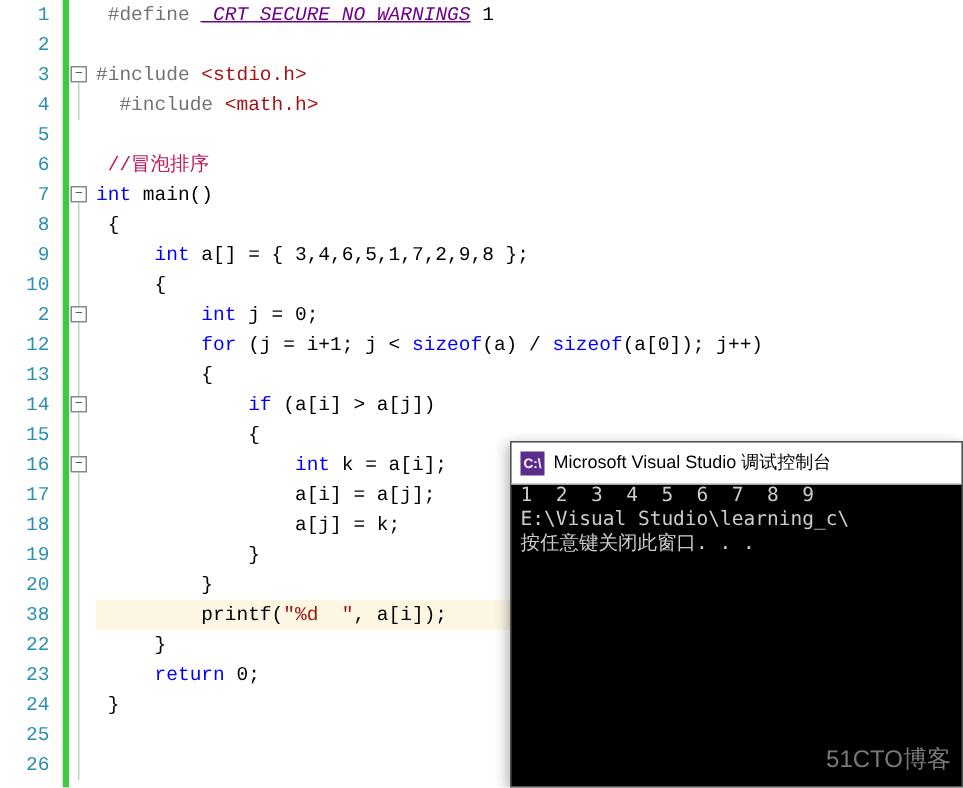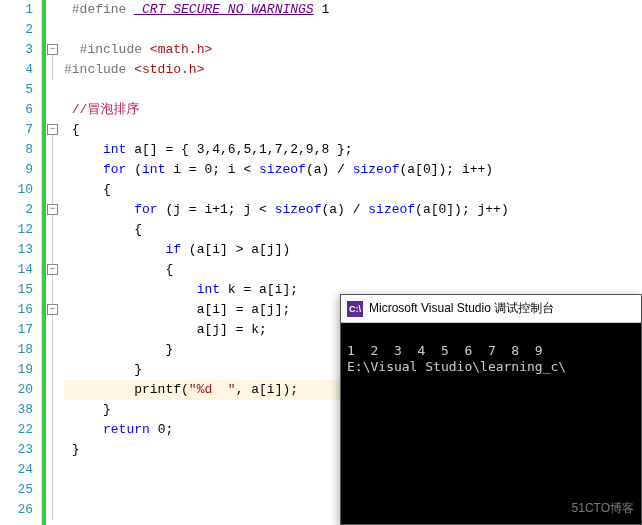--- a/index.html
+++ b/index.html
@@ -102,34 +102,34 @@
       height: 16px;
       background: #5b2d8e;
       color: #fff;
       font-size: 9px;
       line-height: 16px;
       text-align: center;
       margin-right: 6px;
       font-weight: bold;
     }
     .console-body {
-      padding: 20px 6px;
+      padding: 0 6px;
       color: #ccc;
       font-family: 'NSimSun', Consolas, monospace;
       font-size: 13px;
       line-height: 16px;
       white-space: pre;
     }
     .watermark {
       position: absolute;
       right: 8px;
       bottom: 8px;
       color: rgba(200,200,200,0.6);
       font-family: sans-serif;
-      font-size: 12px;
+      font-size: 16px;
     }
   </style>
 </head>
 <body>
 
 <div class="editor">
   <div class="gutter-numbers">
     <div>1</div>
     <div>2</div>
     <div>3</div>
@@ -163,28 +163,29 @@
     <div class="fold-line" style="top:55px;height:25px"></div>
     <div class="fold-box" style="top:124px">−</div>
     <div class="fold-line" style="top:135px;height:385px"></div>
     <div class="fold-box" style="top:204px">−</div>
     <div class="fold-box" style="top:264px">−</div>
     <div class="fold-box" style="top:304px">−</div>
   </div>
   <div class="code-area">
     <div class="code-line"> <span class="pp">#define</span> <span class="mac-def">_CRT_SECURE_NO_WARNINGS</span><span> 1</span></div>
     <div class="code-line"></div>
+    <div class="code-line"><span class="pp">#include </span><span class="inc">&lt;stdio.h&gt;</span></div>
     <div class="code-line">  <span class="pp">#include </span><span class="inc">&lt;math.h&gt;</span></div>
-    <div class="code-line"><span class="pp">#include </span><span class="inc">&lt;stdio.h&gt;</span></div>
     <div class="code-line"></div>
     <div class="code-line"> <span class="com">//冒泡排序</span></div>
+    <div class="code-line"><span class="kw">int</span><span> main()</span></div>
     <div class="code-line"> <span>{</span></div>
     <div class="code-line">     <span class="kw">int</span><span> a[] = { 3,4,6,5,1,7,2,9,8 };</span></div>
-    <div class="code-line">     <span class="kw">for</span><span> (</span><span class="kw">int</span><span> i = 0; i &lt; </span><span class="sizeof">sizeof</span><span>(a) / </span><span class="sizeof">sizeof</span><span>(a[0]); i++)</span></div>
     <div class="code-line">     <span>{</span></div>
+    <div class="code-line">         <span class="kw">int</span><span> j = 0;</span></div>
     <div class="code-line">         <span class="kw">for</span><span> (j = i+1; j &lt; </span><span class="sizeof">sizeof</span><span>(a) / </span><span class="sizeof">sizeof</span><span>(a[0]); j++)</span></div>
     <div class="code-line">         <span>{</span></div>
     <div class="code-line">             <span class="kw">if</span><span> (a[i] &gt; a[j])</span></div>
     <div class="code-line">             <span>{</span></div>
     <div class="code-line">                 <span class="kw">int</span><span> k = a[i];</span></div>
     <div class="code-line">                 <span>a[i] = a[j];</span></div>
     <div class="code-line">                 <span>a[j] = k;</span></div>
     <div class="code-line">             <span>}</span></div>
     <div class="code-line">         <span>}</span></div>
     <div class="code-line hl-line">         <span>printf(</span><span class="str">"%d  "</span><span>, a[i]);</span></div>
@@ -192,16 +193,16 @@
     <div class="code-line">     <span class="kw">return</span><span> 0;</span></div>
     <div class="code-line"> <span>}</span></div>
   </div>
 </div>
 
 <div class="console-window">
   <div class="console-title">
     <div class="console-icon">C:\</div>
     <span>Microsoft Visual Studio 调试控制台</span>
   </div>
-  <div class="console-body"><div>1  2  3  4  5  6  7  8  9</div><div>E:\Visual Studio\learning_c\</div></div>
+  <div class="console-body"><div>1  2  3  4  5  6  7  8  9</div><div>E:\Visual Studio\learning_c\</div><div>按任意键关闭此窗口. . .</div></div>
 </div>
 
 <div class="watermark">51CTO博客</div>
 
 </body></html>

